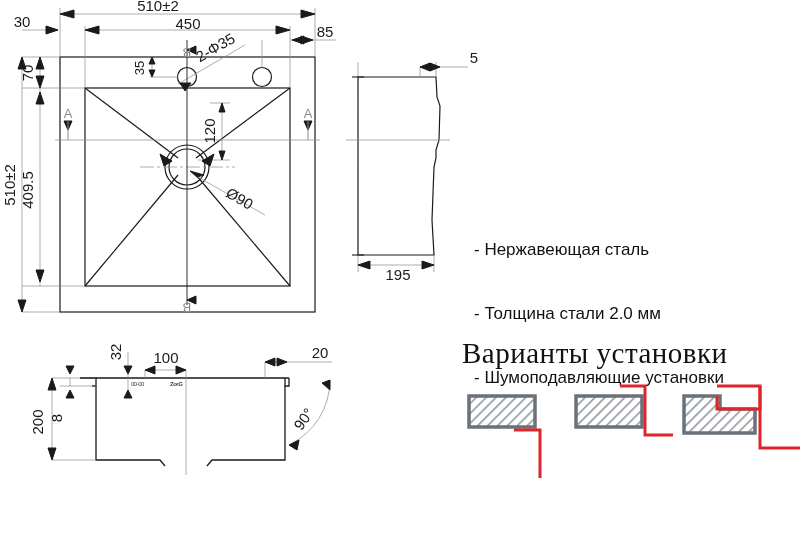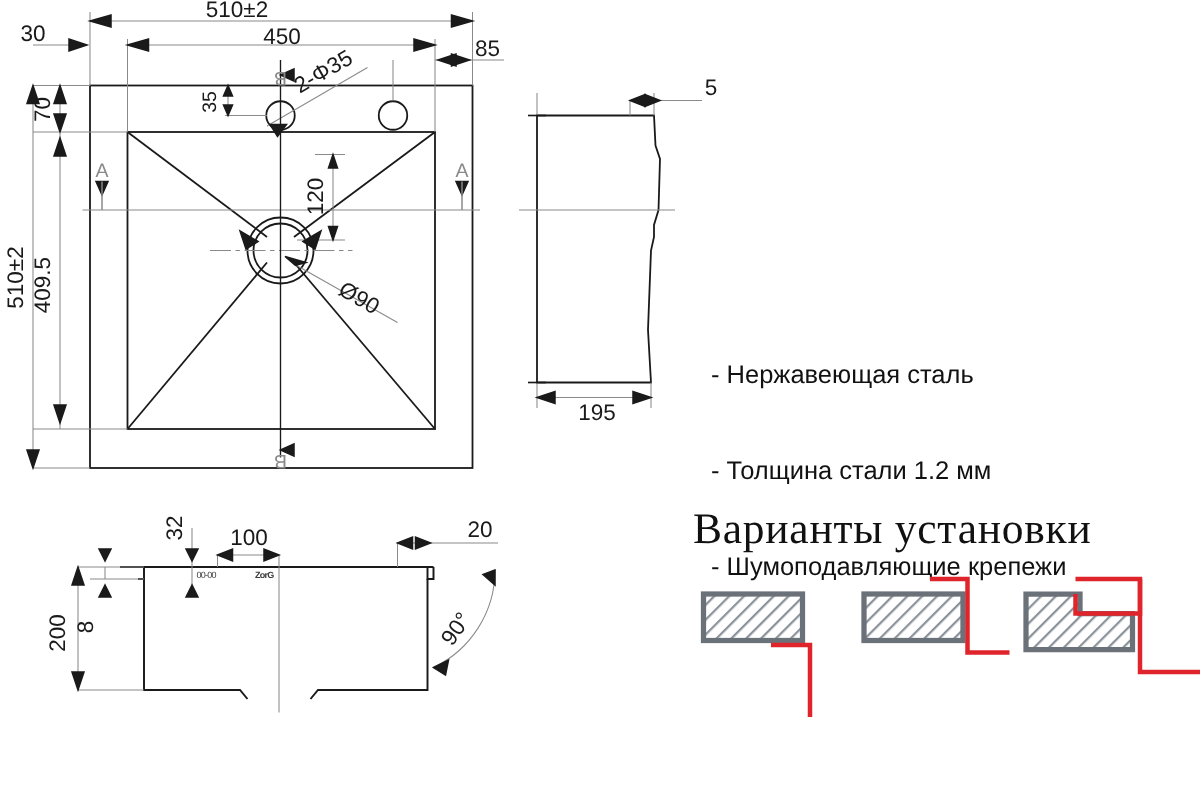--- a/index.html
+++ b/index.html
@@ -163,22 +163,22 @@
 
       <line x1="12" y1="37" x2="24" y2="37" stroke-width="1.1"></line>
       <line x1="12" y1="215" x2="24" y2="215" stroke-width="1.1"></line>
     </g>
     <text class="dimtext" x="134" y="23" text-anchor="middle">5</text>
     <text class="dimtext" x="58" y="240" text-anchor="middle">195</text>
   </svg>
 
   <div class="spec-list">
     <div class="spec-line">- Нержавеющая сталь</div>
-    <div class="spec-line">- Толщина стали 1.2 мм</div>
-    <div class="spec-line">- Шумоподавляющие крепежи</div>
+    <div class="spec-line">- Толщина стали 2.0 мм</div>
+    <div class="spec-line">- Шумоподавляющие установки</div>
   </div>
 
   <svg style="position:absolute;left:0;top:330px;" width="370" height="160" viewBox="0 0 370 160">
     <g stroke="#1a1a1a" fill="none" stroke-width="1.3">
 
       <path d="M 80 48 L 96 48 L 96 56 L 92 56"></path>
 
       <line x1="80" y1="48" x2="289" y2="48"></line>
 
       <path d="M 289 48 L 289 56 L 285 56 L 285 48"></path>

